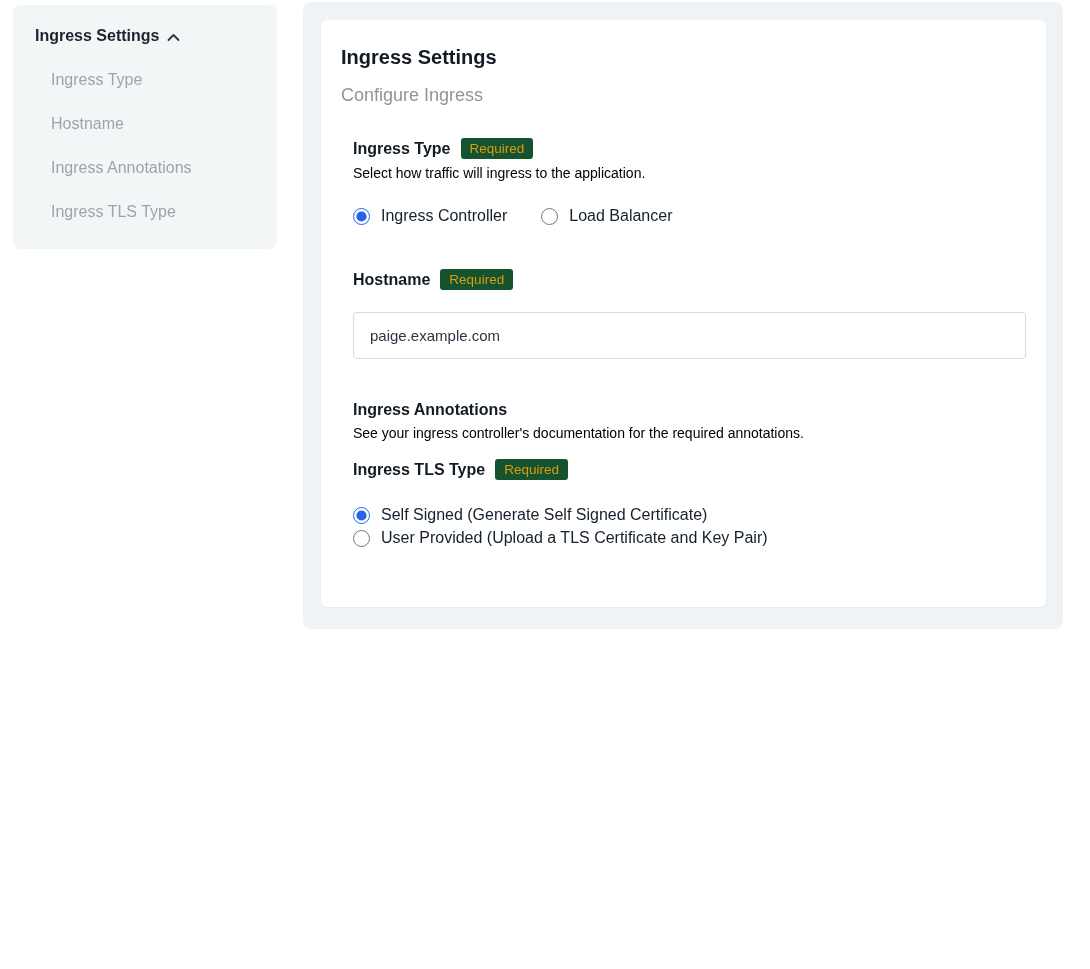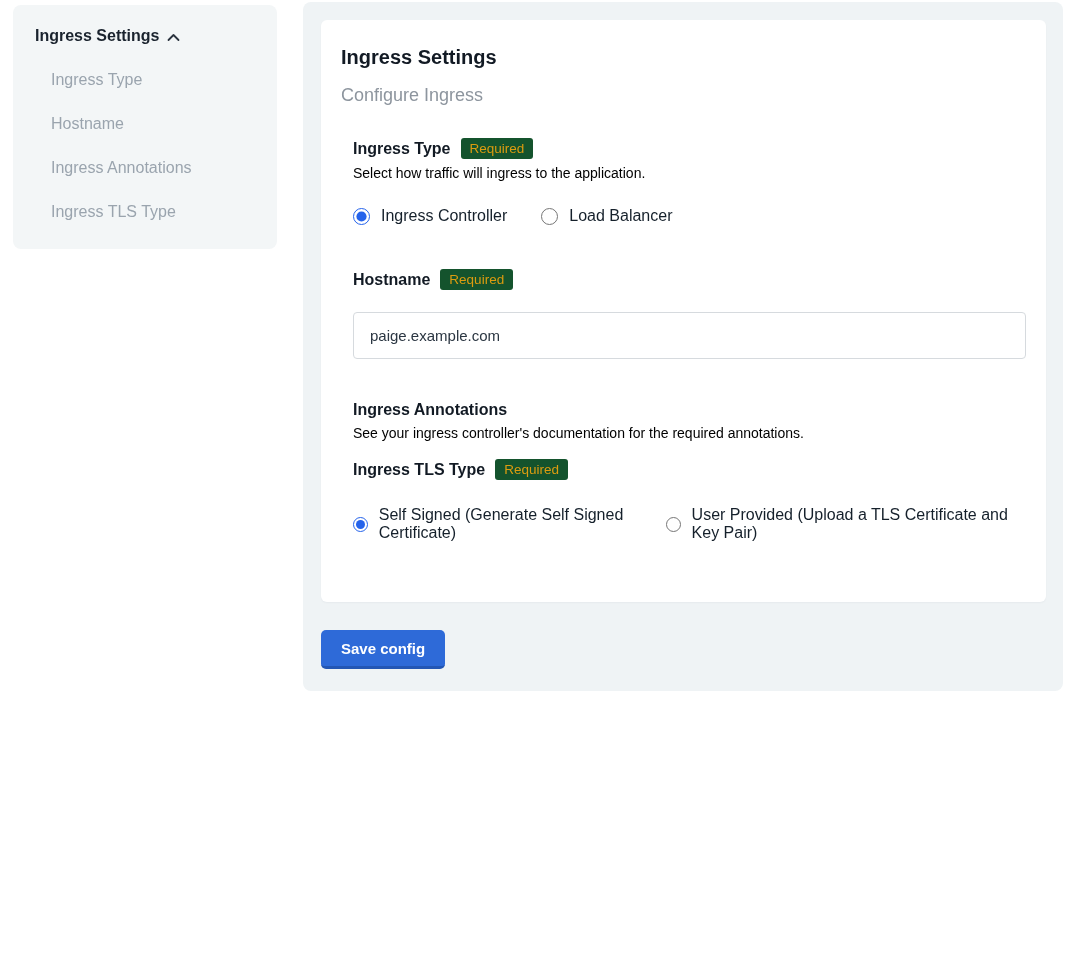--- a/index.html
+++ b/index.html
@@ -95,21 +95,21 @@
 
   
   .radio-row {
     display: flex;
     align-items: center;
     gap: 34px;
     margin-top: 26px;
   }
   .radio-col {
     display: flex;
-    flex-direction: row;
+    flex-direction: column;
     gap: 5px;
     margin-top: 26px;
   }
   .radio-option {
     display: flex;
     align-items: center;
     gap: 11px;
     font-size: 16px;
     color: #15202b;
     cursor: pointer;
@@ -254,16 +254,15 @@
           </label>
           <label class="radio-option">
             <input type="radio" name="tls-type" style="">
             <span>User Provided (Upload a TLS Certificate and Key Pair)</span>
           </label>
         </div>
       </div>
 
     </section>
 
-    <button class="save-btn">Save config</button>
   </main>
 
 </div>
 
 </body></html>

